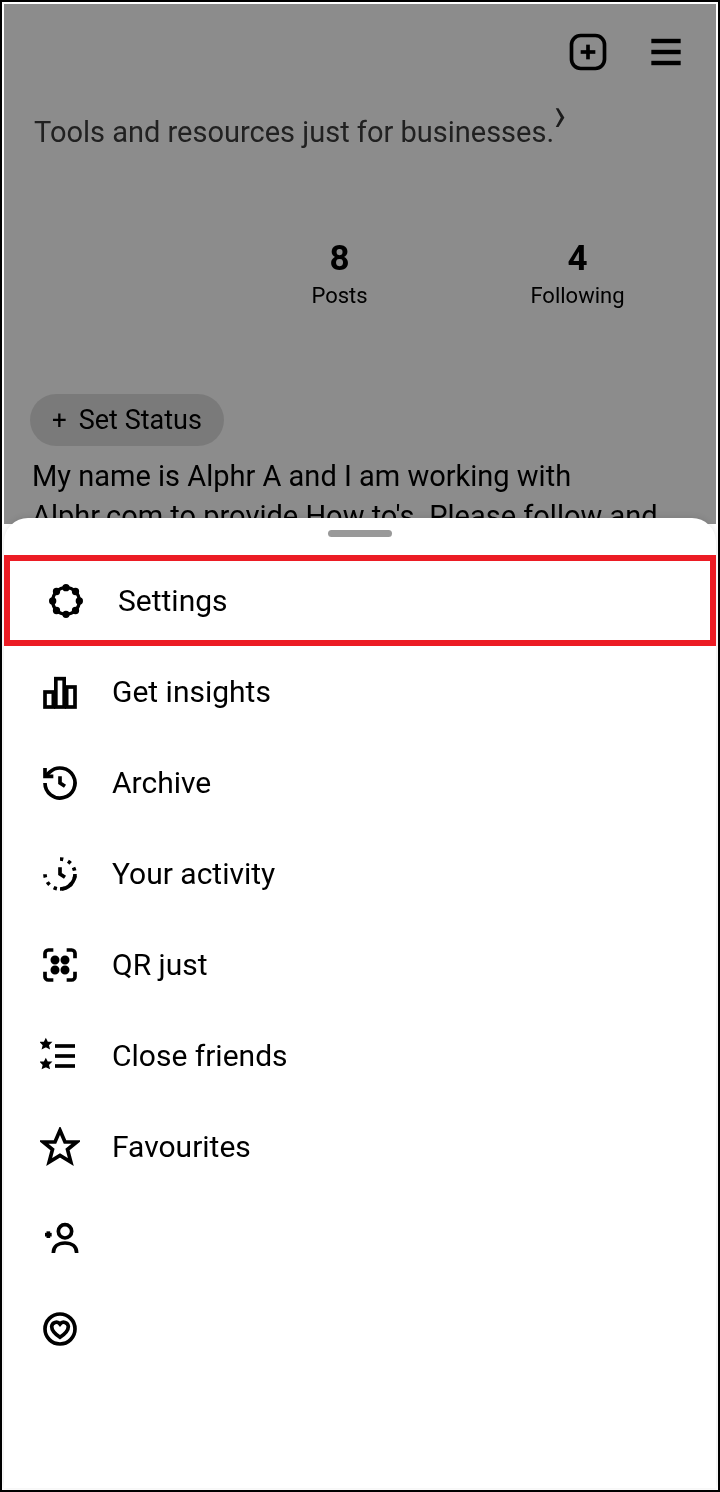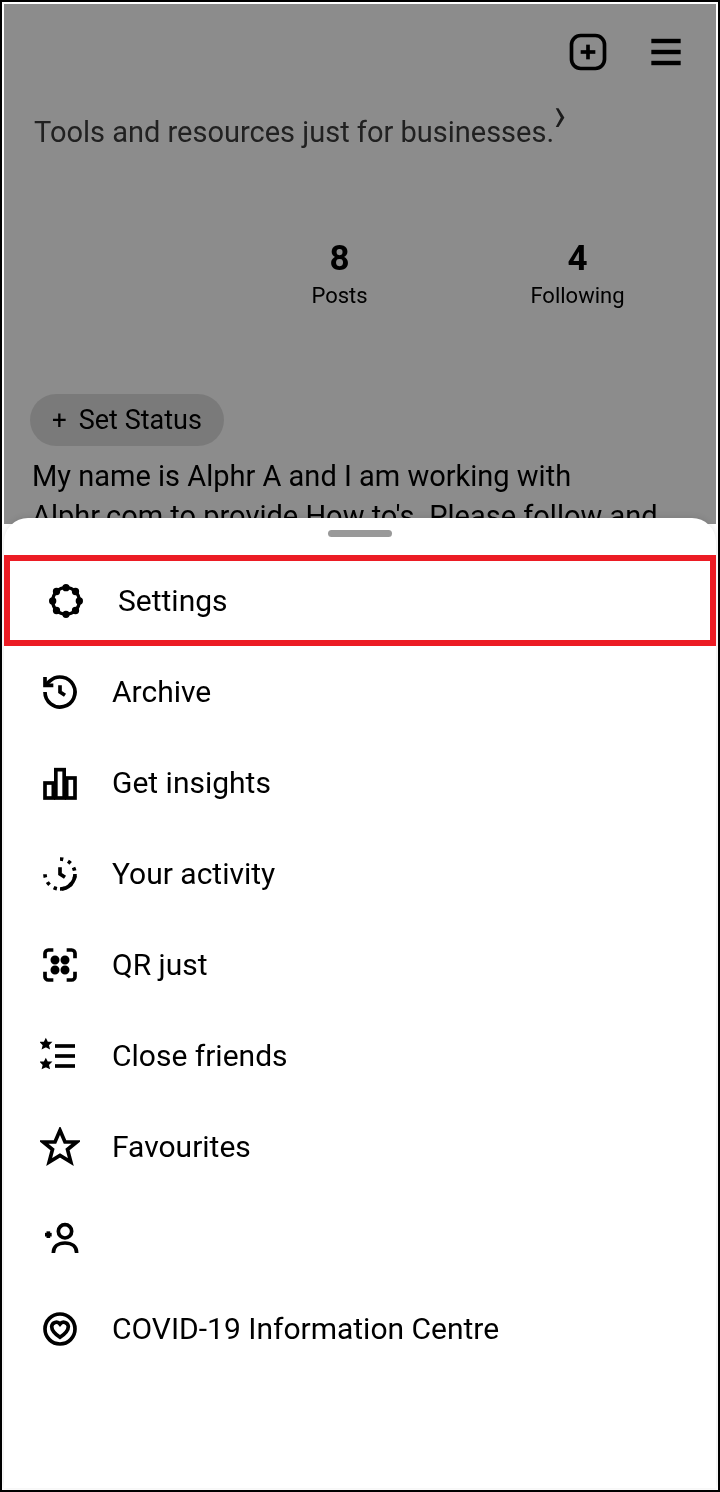--- a/index.html
+++ b/index.html
@@ -106,37 +106,37 @@
             <circle cx="6.3" cy="17.7" r="1.2" fill="#000"></circle>
               <circle cx="17.7" cy="17.7" r="1.2" fill="#000"></circle>
           </svg>
         </div>
         <span class="menu-label">Settings</span>
       </div>
 
       <div class="menu-item">
         <div class="menu-icon">
           <svg width="40" height="40" viewBox="0 0 24 24" fill="none" stroke="#000" stroke-width="2.2">
+            <rect x="3" y="12" width="5" height="9"></rect>
+            <rect x="9.5" y="4" width="5" height="17"></rect>
+            <rect x="16" y="9" width="5" height="12"></rect>
+          </svg>
+        </div>
+        <span class="menu-label">Get insights</span>
+      </div>
+
+      <div class="menu-item">
+        <div class="menu-icon">
+          <svg width="40" height="40" viewBox="0 0 24 24" fill="none" stroke="#000" stroke-width="2.2">
             <path d="M3 12a9 9 0 1 0 3-6.7L3 8"></path>
             <polyline points="3,3 3,8 8,8"></polyline>
             <polyline points="12,8 12,12 15,14"></polyline>
           </svg>
         </div>
         <span class="menu-label">Archive</span>
-      </div>
-
-      <div class="menu-item">
-        <div class="menu-icon">
-          <svg width="40" height="40" viewBox="0 0 24 24" fill="none" stroke="#000" stroke-width="2.2">
-            <rect x="3" y="12" width="5" height="9"></rect>
-            <rect x="9.5" y="4" width="5" height="17"></rect>
-            <rect x="16" y="9" width="5" height="12"></rect>
-          </svg>
-        </div>
-        <span class="menu-label">Get insights</span>
       </div>
 
       <div class="menu-item">
         <div class="menu-icon">
           <svg width="40" height="40" viewBox="0 0 24 24" fill="none" stroke="#000" stroke-width="2.2">
             <path d="M12 3 a9 9 0 1 1 -9 9" stroke-dasharray="2 3"></path>
             <path d="M21 12 a9 9 0 0 1 -9 9"></path>
             <polyline points="12,8 12,12 15,14"></polyline>
           </svg>
         </div>
@@ -193,19 +193,18 @@
         </div>
       </div>
 
       <div class="menu-item">
         <div class="menu-icon">
           <svg width="40" height="40" viewBox="0 0 24 24" fill="none" stroke="#000" stroke-width="2.2">
             <circle cx="12" cy="12" r="9"></circle>
             <path d="M12 17c-3-2-5-4-5-6.5a2.8 2.8 0 0 1 5-1.5 2.8 2.8 0 0 1 5 1.5c0 2.5-2 4.5-5 6.5z"></path>
           </svg>
         </div>
-        <span class="menu-label">COVID-19 Information Centre</span>
       </div>
 
     </div>
   </div>
 
 </div>
 
 </body></html>

